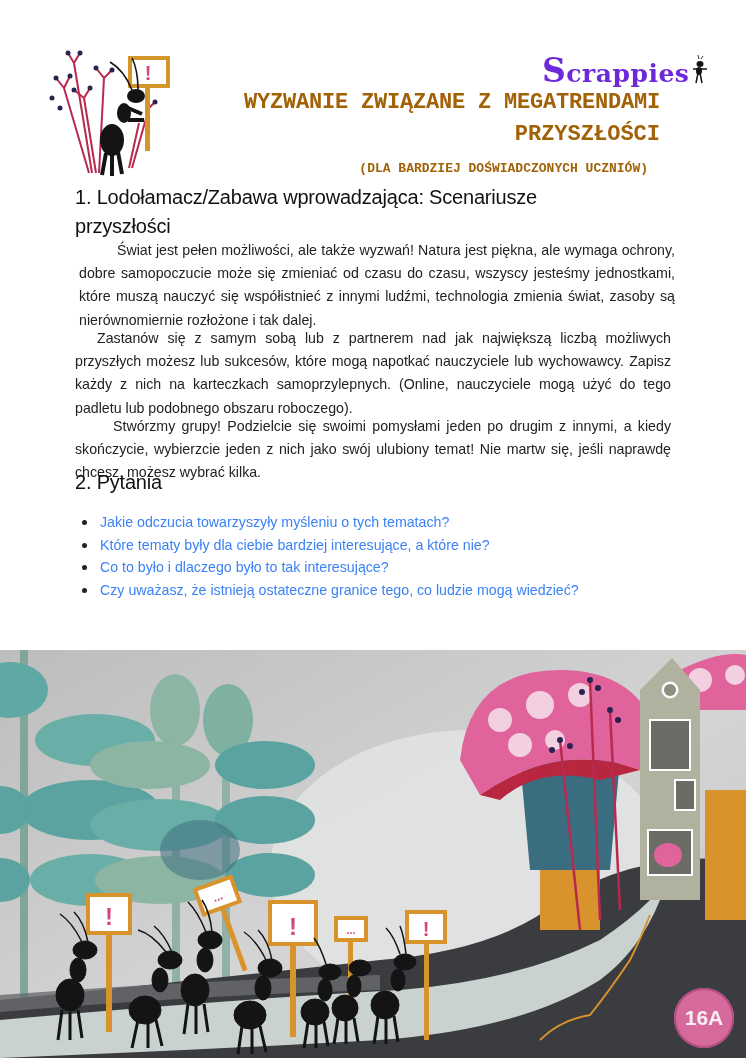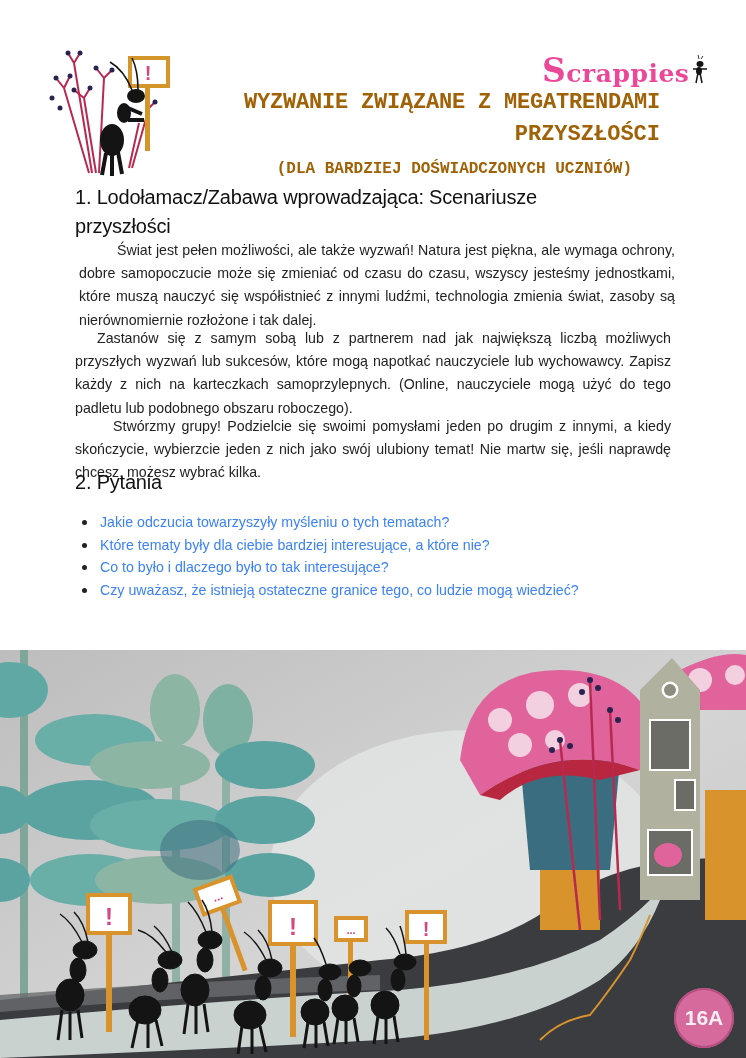--- a/index.html
+++ b/index.html
@@ -10,33 +10,33 @@
     }
     .page { position: absolute; inset: 0; }
 
     
     .ant-top { position: absolute; left: 44px; top: 28px; width: 135px; height: 150px; }
 
     
     .logo { position: absolute; left: 542px; top: 52px; height: 36px; display: flex; align-items: center; }
     .logo-text {
       font-family: "DejaVu Serif", serif; font-weight: 900; font-size: 25px;
-      color: #ec4899; letter-spacing: 0.5px;
+      color: #6d28d9; letter-spacing: 0.5px;
     }
     .logo-text .big { font-size: 33px; }
     .logo-ant { width: 20px; height: 30px; margin-left: 1px; }
 
     
     .title {
       position: absolute; left: 160px; width: 500px; text-align: right;
       font-family: Liberation Mono, monospace; font-weight: 700; color: #a16207;
     }
     .title-1 { top: 88px; font-size: 22px; line-height: 30px; letter-spacing: -0.2px; }
     .title-2 { top: 120px; font-size: 22px; line-height: 30px; }
-    .title-3 { top: 156px; font-size: 16px; line-height: 26px; left: 172px; width: 460px; }
+    .title-3 { top: 156px; font-size: 13px; line-height: 26px; left: 188px; width: 460px; }
 
     .h2 {
       position: absolute; left: 75px; font-weight: 400; font-size: 20px; color: #111;
       font-family: "Liberation Sans", sans-serif; letter-spacing: -0.2px;
     }
     .h2-1 { top: 183px; line-height: 29px; width: 560px; }
     .h2-2 { top: 468px; line-height: 28px; text-align: center; }
 
     .body-text {
       position: absolute; left: 75px; width: 596px; font-family: "Liberation Sans", sans-serif;
@@ -116,21 +116,21 @@
       <path d="M6 28 L8 18 M12 28 L10 18 M3 14 L17 14" stroke="#141414" stroke-width="1.5"></path>
     </svg>
   </div>
 
   <div class="title title-1">WYZWANIE ZWIĄZANE Z MEGATRENDAMI</div>
   <div class="title title-2">PRZYSZŁOŚCI</div>
   <div class="title title-3">(DLA BARDZIEJ DOŚWIADCZONYCH UCZNIÓW)</div>
 
   <div class="h2 h2-1">1. Lodołamacz/Zabawa wprowadzająca: Scenariusze przyszłości</div>
   <p class="body-text p1 indent-lg" style="margin:4px">Świat jest pełen możliwości, ale także wyzwań! Natura jest piękna, ale wymaga ochrony, dobre samopoczucie może się zmieniać od czasu do czasu, wszyscy jesteśmy jednostkami, które muszą nauczyć się współistnieć z innymi ludźmi, technologia zmienia świat, zasoby są nierównomiernie rozłożone i tak dalej.</p>
-  <p class="body-text p2 indent-sm" style="margin:0">Zastanów się z samym sobą lub z partnerem nad jak największą liczbą możliwych przyszłych wyzwań lub sukcesów, które mogą napotkać nauczyciele lub wychowawcy. Zapisz każdy z nich na karteczkach samoprzylepnych. (Online, nauczyciele mogą użyć do tego padletu lub podobnego obszaru roboczego).</p>
+  <p class="body-text p2 indent-sm" style="margin:0">Zastanów się z samym sobą lub z partnerem nad jak największą liczbą możliwych przyszłych możesz lub sukcesów, które mogą napotkać nauczyciele lub wychowawcy. Zapisz każdy z nich na karteczkach samoprzylepnych. (Online, nauczyciele mogą użyć do tego padletu lub podobnego obszaru roboczego).</p>
   <p class="body-text p3 indent-lg" style="margin:0">Stwórzmy grupy! Podzielcie się swoimi pomysłami jeden po drugim z innymi, a kiedy skończycie, wybierzcie jeden z nich jako swój ulubiony temat! Nie martw się, jeśli naprawdę chcesz, możesz wybrać kilka.</p>
 
   <div class="h2 h2-2">2. Pytania</div>
   <ul class="questions">
     <li><span class="dot"></span><span>Jakie odczucia towarzyszyły myśleniu o tych tematach?</span></li>
     <li><span class="dot"></span><span>Które tematy były dla ciebie bardziej interesujące, a które nie?</span></li>
     <li><span class="dot"></span><span>Co to było i dlaczego było to tak interesujące?</span></li>
     <li><span class="dot"></span><span>Czy uważasz, że istnieją ostateczne granice tego, co ludzie mogą wiedzieć?</span></li>
   </ul>
 

